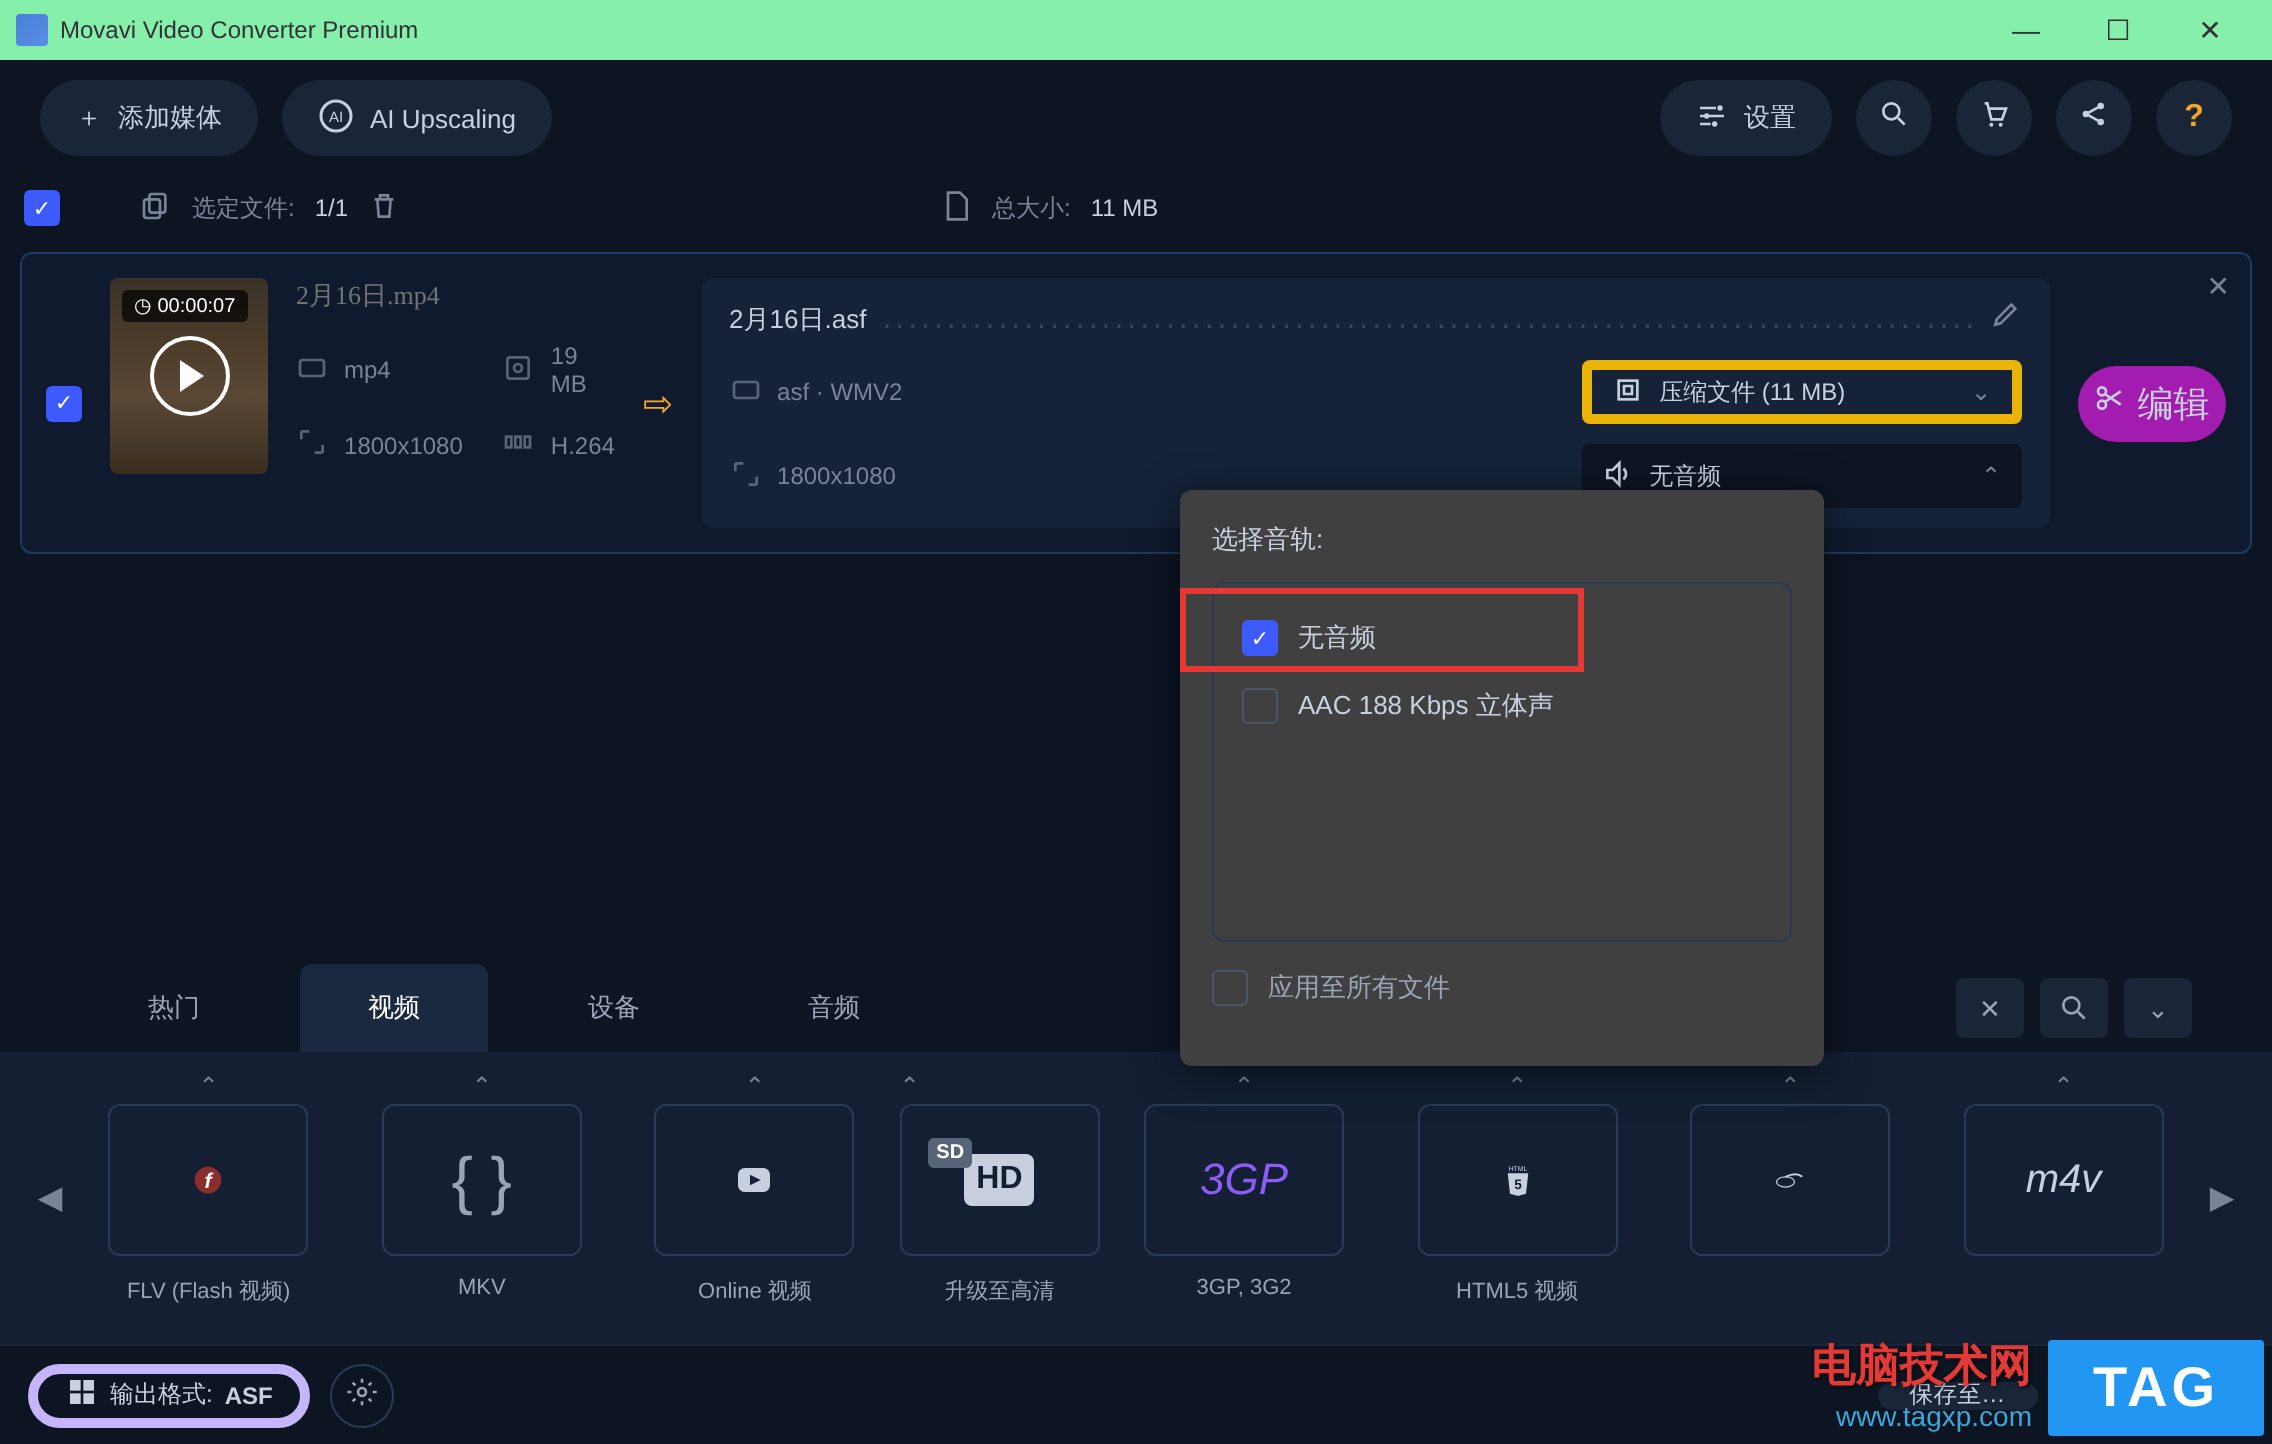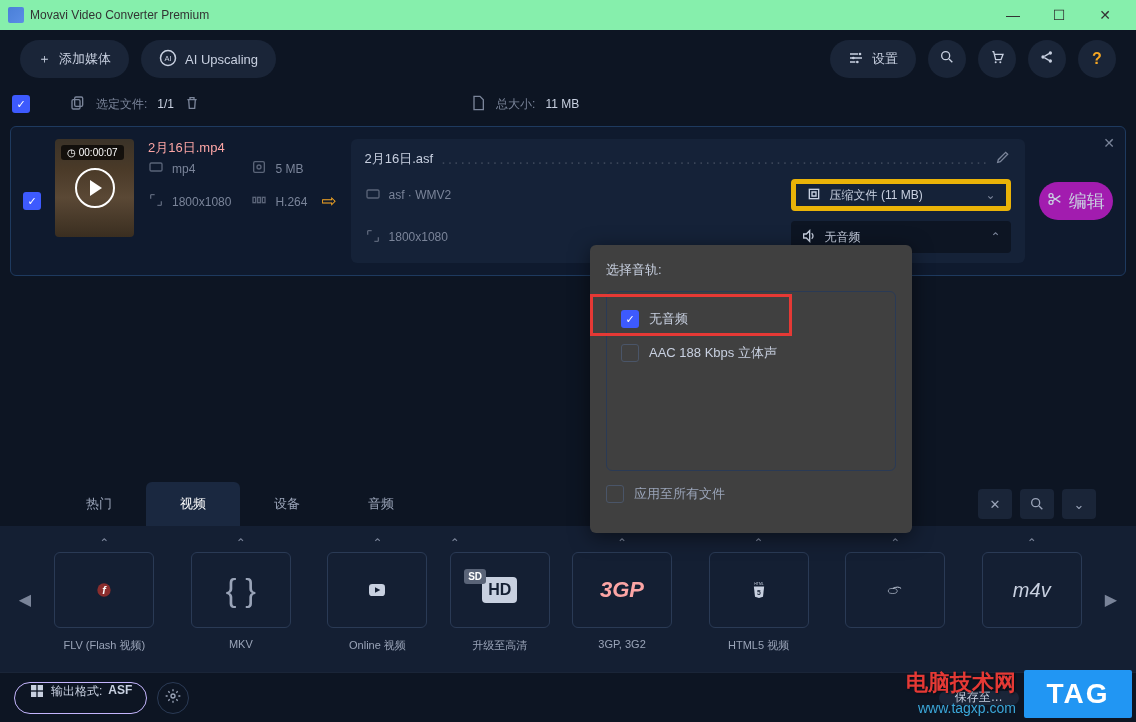--- a/index.html
+++ b/index.html
@@ -28,21 +28,21 @@
 .media-area { padding: 6px 10px; }
 .media-card { background: #0f1a2e; border: 1px solid #1e3a5f; border-radius: 6px; padding: 12px; display: flex; gap: 14px; position: relative; }
 .card-close { position: absolute; top: 8px; right: 10px; color: #7a8499; cursor: pointer; font-size: 14px; }
 .chk-col { display: flex; align-items: center; }
 .thumb { width: 138px; height: 98px; border-radius: 4px; background: linear-gradient(to bottom, #3a3228 0%, #4a3a28 30%, #5a4835 60%, #3a2e20 100%); position: relative; display: flex; align-items: center; justify-content: center; }
 .thumb-time { position: absolute; top: 6px; left: 6px; background: rgba(0,0,0,0.7); color: #fff; padding: 2px 6px; border-radius: 3px; font-size: 10px; display: flex; align-items: center; gap: 3px; }
 .play-icon { width: 40px; height: 40px; border: 2px solid #fff; border-radius: 50%; display: flex; align-items: center; justify-content: center; }
 .play-triangle { width: 0; height: 0; border-left: 12px solid #fff; border-top: 8px solid transparent; border-bottom: 8px solid transparent; margin-left: 3px; }
 
 .src-info { width: 230px; color: #7a8499; font-size: 12px; }
-.src-title { color: #fca5a5; font-size: 13px; margin-bottom: 2px; }
+.src-title { color: #737373; font-size: 13px; margin-bottom: 14px; font-family: Liberation Serif, serif; }
 .info-grid { display: grid; grid-template-columns: 1fr 1fr; gap: 14px 20px; }
 .info-cell { display: flex; align-items: center; gap: 8px; }
 .info-icon { width: 16px; color: #5a6478; }
 
 .arrow-col { display: flex; align-items: center; color: #f5a623; font-size: 18px; }
 
 .output-panel { flex: 1; background: #152238; border-radius: 6px; padding: 10px 14px; }
 .out-row1 { display: flex; align-items: center; margin-bottom: 10px; }
 .out-filename { color: #c8d0e0; font-size: 13px; }
 .dots { flex: 1; overflow: hidden; color: #3a4558; letter-spacing: 2px; margin: 0 8px; white-space: nowrap; }
@@ -62,39 +62,39 @@
 .ap-list { border: 1px solid #2a3a55; border-radius: 6px; height: 180px; padding: 10px; }
 .ap-item { display: flex; align-items: center; gap: 10px; padding: 8px 4px; color: #c8d0e0; font-size: 13px; cursor: pointer; }
 .ap-chk { width: 18px; height: 18px; border-radius: 3px; display: flex; align-items: center; justify-content: center; font-size: 11px; }
 .ap-chk.on { background: #3d5afe; color: #fff; }
 .ap-chk.off { border: 1px solid #4a5568; }
 .ap-footer { display: flex; align-items: center; gap: 10px; margin-top: 14px; color: #9aa4b8; font-size: 13px; }
 .ap-box { width: 18px; height: 18px; border: 1px solid #4a5568; border-radius: 3px; }
 .red-box { position: absolute; top: 294px; left: 590px; width: 202px; height: 42px; border: 3px solid #e53935; z-index: 60; pointer-events: none; }
 
 
-.tabs-row { position: absolute; bottom: 196px; left: 12px; right: 0; height: 44px; display: flex; align-items: center; padding: 0 40px; gap: 0; }
+.tabs-row { position: absolute; bottom: 196px; left: 0; right: 0; height: 44px; display: flex; align-items: center; padding: 0 40px; gap: 16px; }
 .tab { padding: 0 34px; height: 44px; display: flex; align-items: center; color: #9aa4b8; font-size: 13px; cursor: pointer; }
 .tab.active { background: #1a2840; color: #fff; border-radius: 6px 6px 0 0; }
 .tabs-right { margin-left: auto; display: flex; gap: 8px; align-items: center; }
 .tab-icon-btn { width: 34px; height: 30px; background: #1a2538; border-radius: 4px; display: flex; align-items: center; justify-content: center; color: #9aa4b8; cursor: pointer; font-size: 13px; }
 
 
 .formats { position: absolute; bottom: 50px; left: 0; right: 0; height: 146px; background: #141f33; display: flex; align-items: center; padding: 0 10px; }
 .fmt-nav { width: 30px; height: 80px; display: flex; align-items: center; justify-content: center; color: #7a8499; cursor: pointer; font-size: 16px; }
 .fmt-list { flex: 1; display: flex; gap: 8px; overflow: hidden; }
 .fmt-card { flex: 1; min-width: 120px; height: 130px; display: flex; flex-direction: column; align-items: center; cursor: pointer; }
 .fmt-chev { height: 18px; color: #7a8499; font-size: 12px; display: flex; align-items: center; }
 .fmt-icon { width: 100px; height: 76px; border: 1px solid #2a3a55; border-radius: 6px; display: flex; align-items: center; justify-content: center; color: #c8d0e0; position: relative; }
 .fmt-label { color: #9aa4b8; font-size: 11px; margin-top: 10px; text-align: center; }
 
 
 .bottombar { position: absolute; bottom: 0; left: 0; right: 0; height: 50px; background: #0d1523; display: flex; align-items: center; padding: 0 14px; gap: 10px; border-top: 1px solid #1a2538; }
 .bb-left { display: flex; align-items: center; gap: 10px; color: #c8d0e0; font-size: 12px; }
-.bb-pill { height: 32px; padding: 0 14px; border: 1px solid #c4b5fd; border-radius: 16px; display: flex; gap: 6px; }
+.bb-pill { height: 32px; padding: 0 14px; border: 5px solid #c4b5fd; border-radius: 16px; display: flex; align-items: center; gap: 6px; }
 .bb-gear { width: 32px; height: 32px; border: 1px solid #2a3a55; border-radius: 50%; display: flex; align-items: center; justify-content: center; color: #9aa4b8; cursor: pointer; }
 .bb-spacer { flex: 1; }
 .bb-save { height: 14px; padding: 0 16px; background: #1a2538; border-radius: 16px; color: #c8d0e0; font-size: 12px; display: flex; align-items: center; cursor: pointer; }
 .bb-merge { color: #5a6478; font-size: 12px; display: flex; align-items: center; gap: 8px; }
 .toggle { width: 34px; height: 18px; background: #2a3548; border-radius: 9px; position: relative; }
 .toggle::after { content: ''; position: absolute; width: 14px; height: 14px; background: #5a6478; border-radius: 50%; top: 2px; left: 2px; }
 
 
 .watermark1 { position: absolute; bottom: 24px; right: 120px; color: #e53935; font-size: 22px; font-weight: bold; z-index: 100; text-shadow: 1px 1px 2px rgba(0,0,0,0.5); }
 .watermark2 { position: absolute; bottom: 6px; right: 120px; color: #3ba7d9; font-size: 14px; z-index: 100; }
@@ -204,21 +204,21 @@
             <span class="info-icon"><svg viewBox="0 0 24 24">
                 <rect x="3" y="6" width="18" height="12" rx="2" fill="none" stroke="currentColor" stroke-width="2"></rect>
               </svg></span>
             <span>mp4</span>
           </div>
       <div class="info-cell">
             <span class="info-icon"><svg viewBox="0 0 24 24">
                 <rect x="4" y="4" width="16" height="16" rx="2" fill="none" stroke="currentColor" stroke-width="2"></rect>
                 <circle cx="12" cy="12" r="3" fill="none" stroke="currentColor" stroke-width="2"></circle>
               </svg></span>
-            <span>5 MB</span>
+            <span>19 MB</span>
           </div>
       <div class="info-cell">
             <span class="info-icon"><svg viewBox="0 0 24 24">
                 <path d="M4 4h6M4 4v6M20 20h-6M20 20v-6" stroke="currentColor" stroke-width="2" fill="none"></path>
               </svg></span>
             <span>1800x1080</span>
           </div>
       <div class="info-cell">
             <span class="info-icon"><svg viewBox="0 0 24 24">
                 <rect x="3" y="8" width="4" height="8" stroke="currentColor" stroke-width="2" fill="none"></rect>
@@ -353,21 +353,21 @@
           <div style="position:relative">
             <div style="background:#5a6478;color:#fff;padding:2px 4px;border-radius:3px;font-size:10px;font-weight:bold;position:absolute;top:-8px;left:-18px">SD</div>
             <div style="background:#c8d0e0;color:#141f33;padding:4px 6px;border-radius:4px;font-size:16px;font-weight:bold">HD</div>
           </div>
         </div>
       <div class="fmt-label">升级至高清</div>
     </div>
     <div class="fmt-card">
       <div class="fmt-chev">⌃</div>
       <div class="fmt-icon">
-          <span style="font-size:22px;color:#fca5a5;font-weight:bold;font-style:italic">3GP</span>
+          <span style="font-size:22px;color:#8b5cf6;font-weight:normal;font-style:italic">3GP</span>
         </div>
       <div class="fmt-label">3GP, 3G2</div>
     </div>
     <div class="fmt-card">
       <div class="fmt-chev">⌃</div>
       <div class="fmt-icon">
           <svg width="40" height="44" viewBox="0 0 24 28">
             <text x="12" y="6" text-anchor="middle" font-size="6" fill="#c8d0e0">HTML</text>
             <path d="M3 8l2 18 7 2 7-2 2-18z" fill="#c8d0e0"></path>
             <text x="12" y="22" text-anchor="middle" font-size="12" fill="#141f33" font-weight="bold">5</text>

